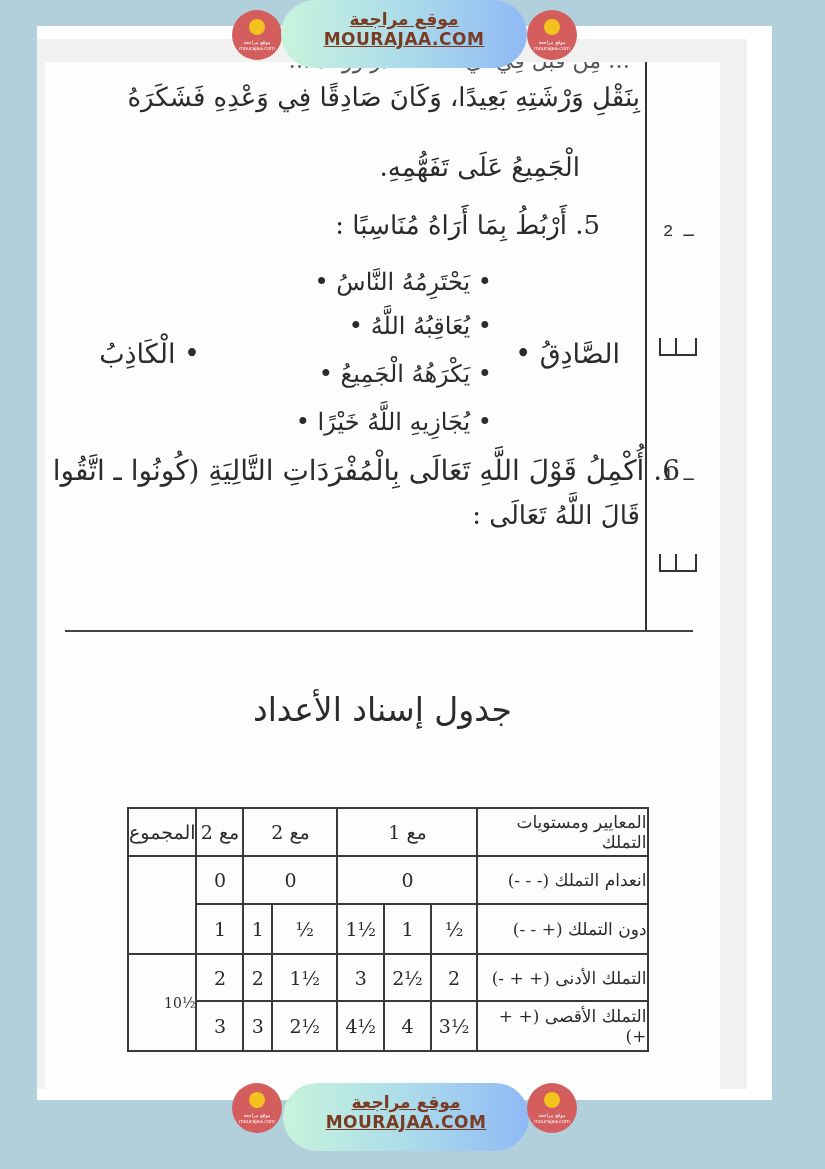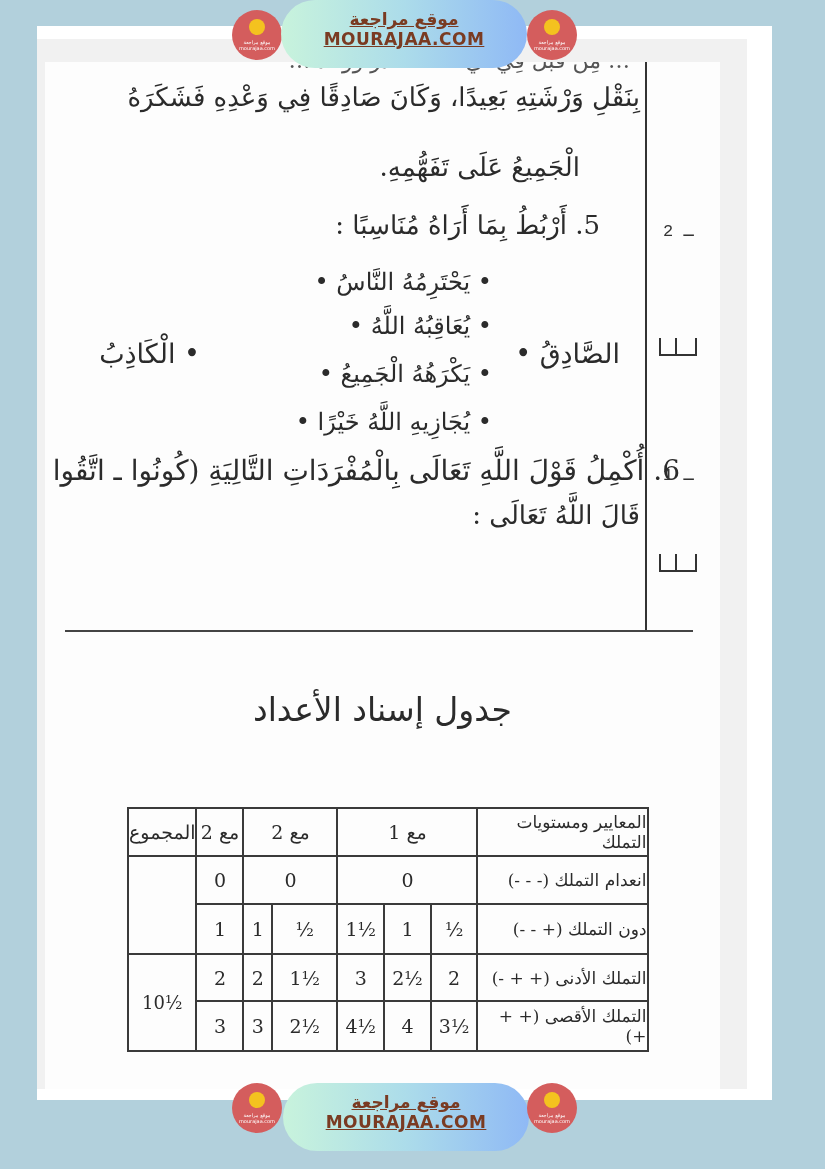--- a/index.html
+++ b/index.html
@@ -84,21 +84,21 @@
     <tr style="height:50px;">
       <td>1</td>
       <td>1</td>
       <td>½</td>
       <td>1½</td>
       <td>1</td>
       <td>½</td>
       <td class="crit">دون التملك (+ - -)</td>
     </tr>
     <tr style="height:47px;">
-      <td rowspan="2" style="font-size:18px;">10½</td>
+      <td rowspan="2" style="font-size:14px;text-align:right;">10½</td>
       <td>2</td>
       <td>2</td>
       <td>1½</td>
       <td>3</td>
       <td>2½</td>
       <td>2</td>
       <td class="crit">التملك الأدنى (+ + -)</td>
     </tr>
     <tr style="height:50px;">
       <td>3</td>

